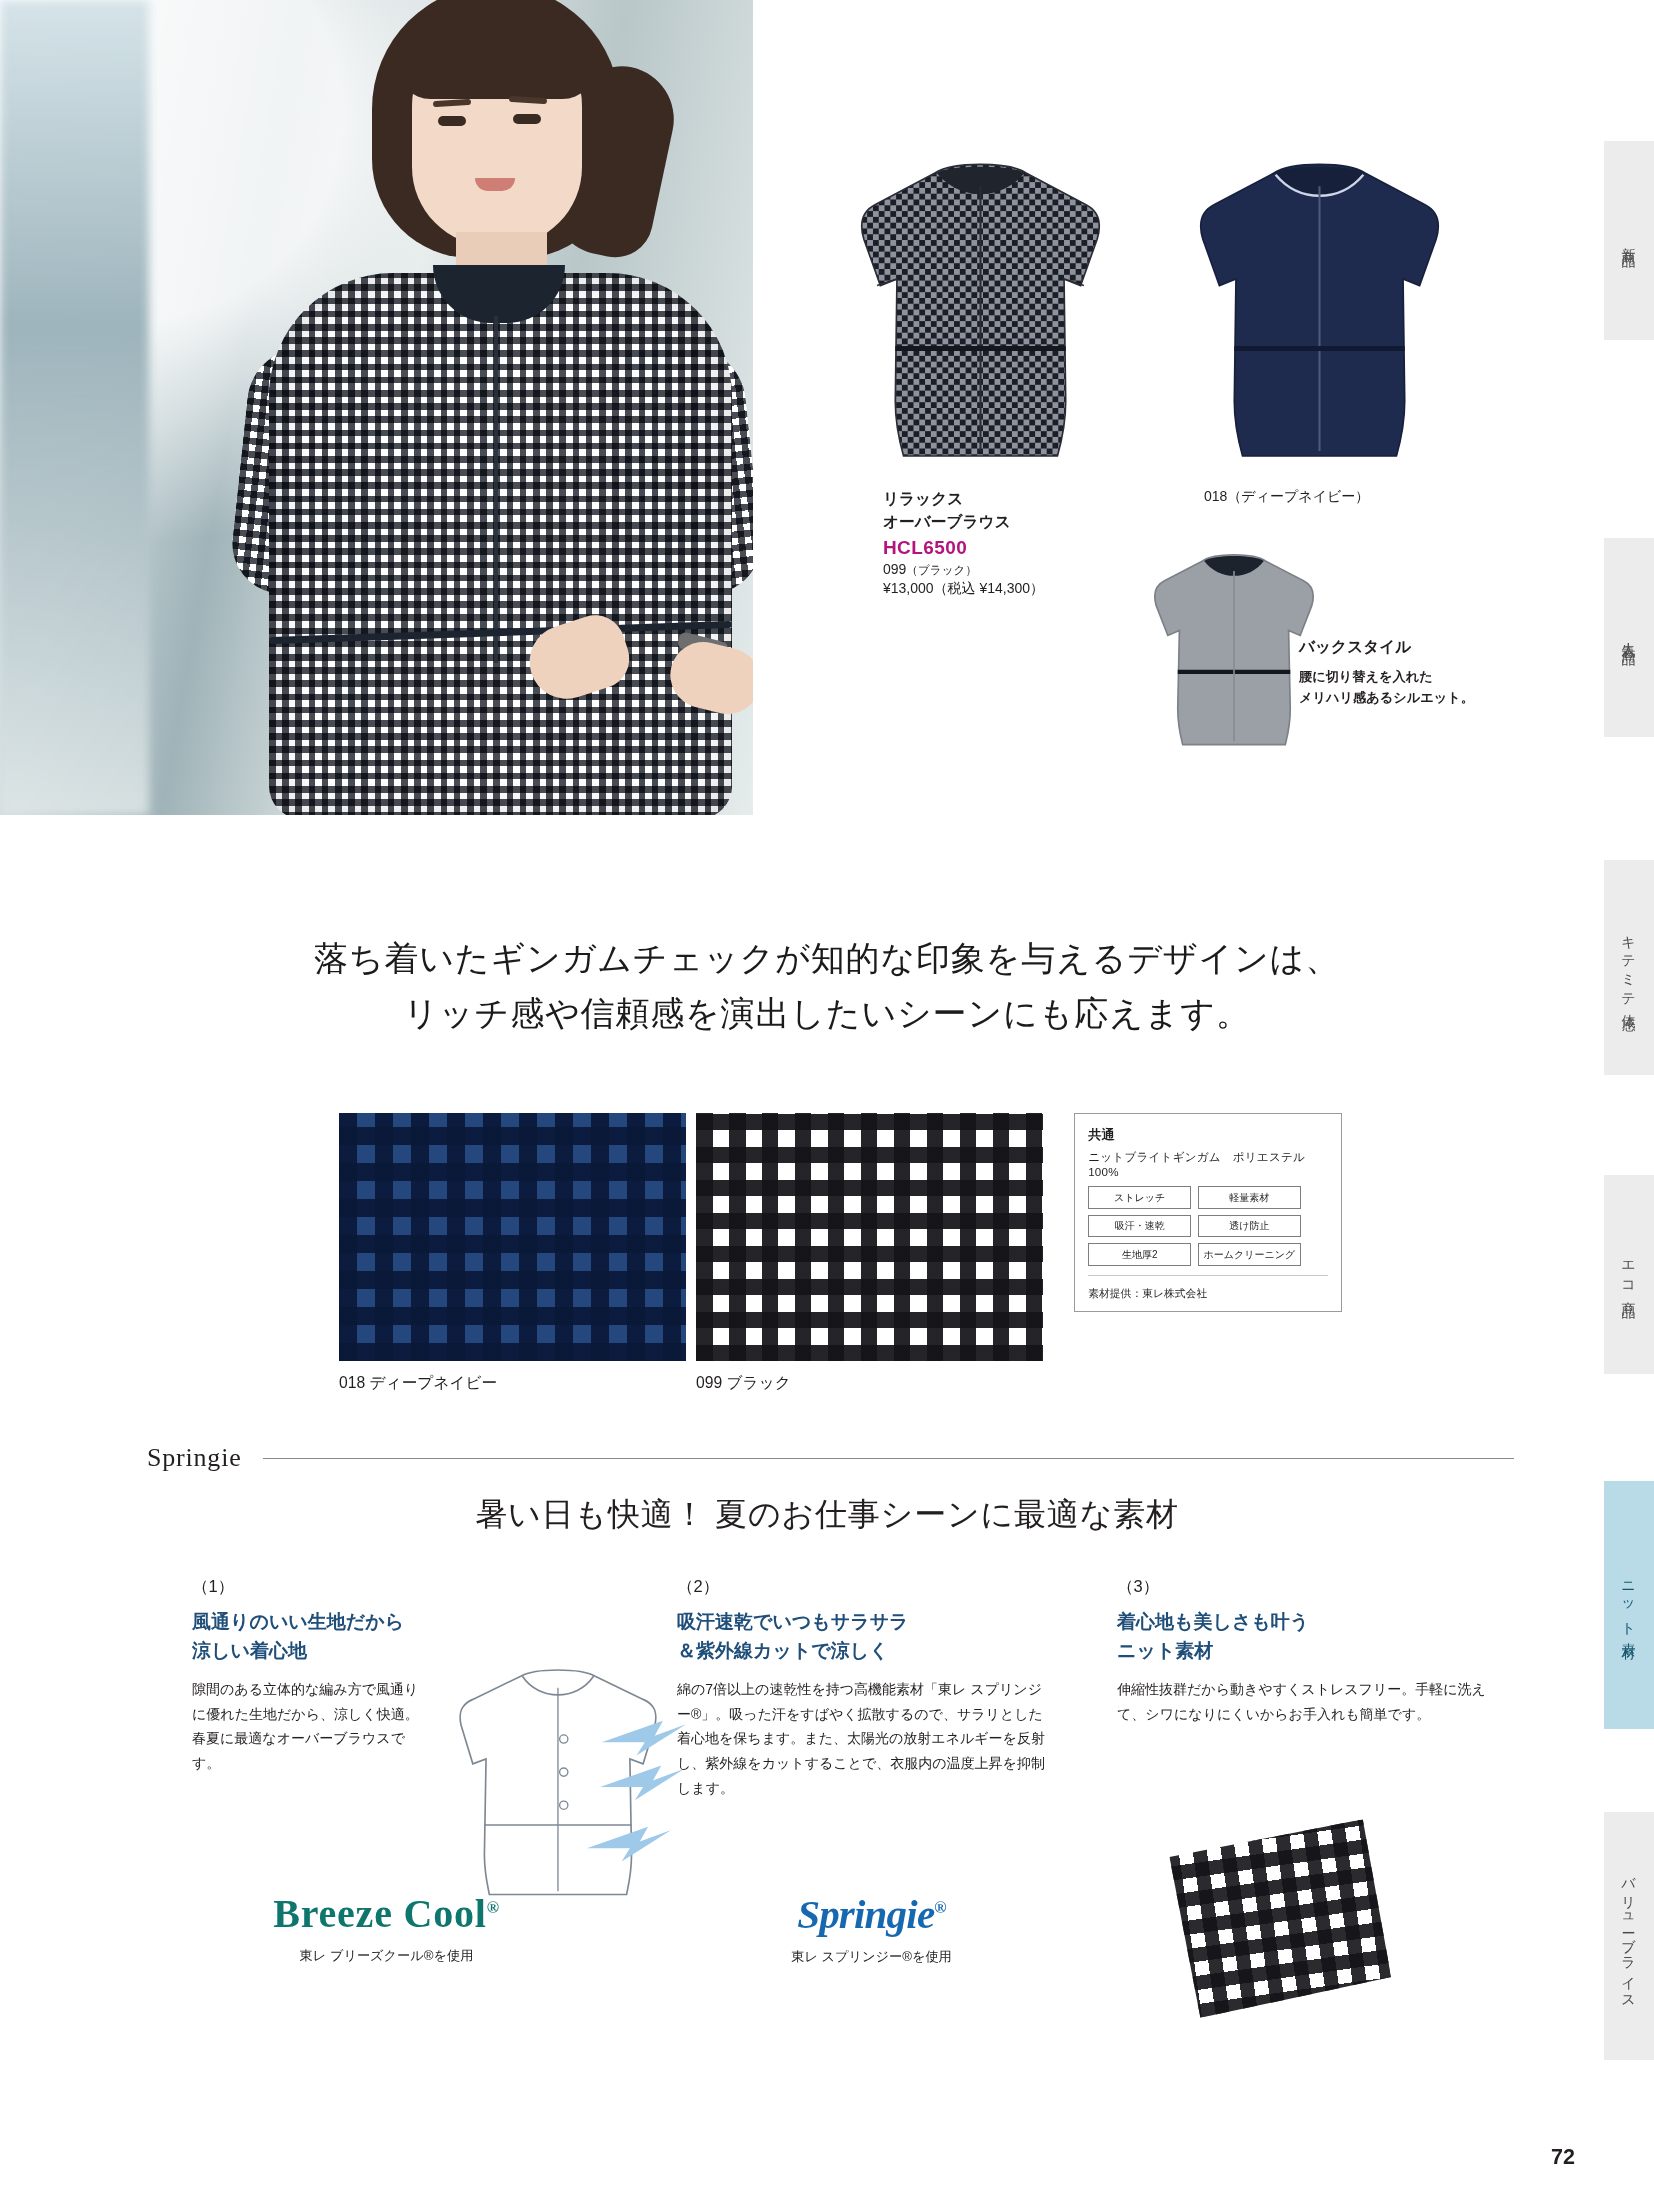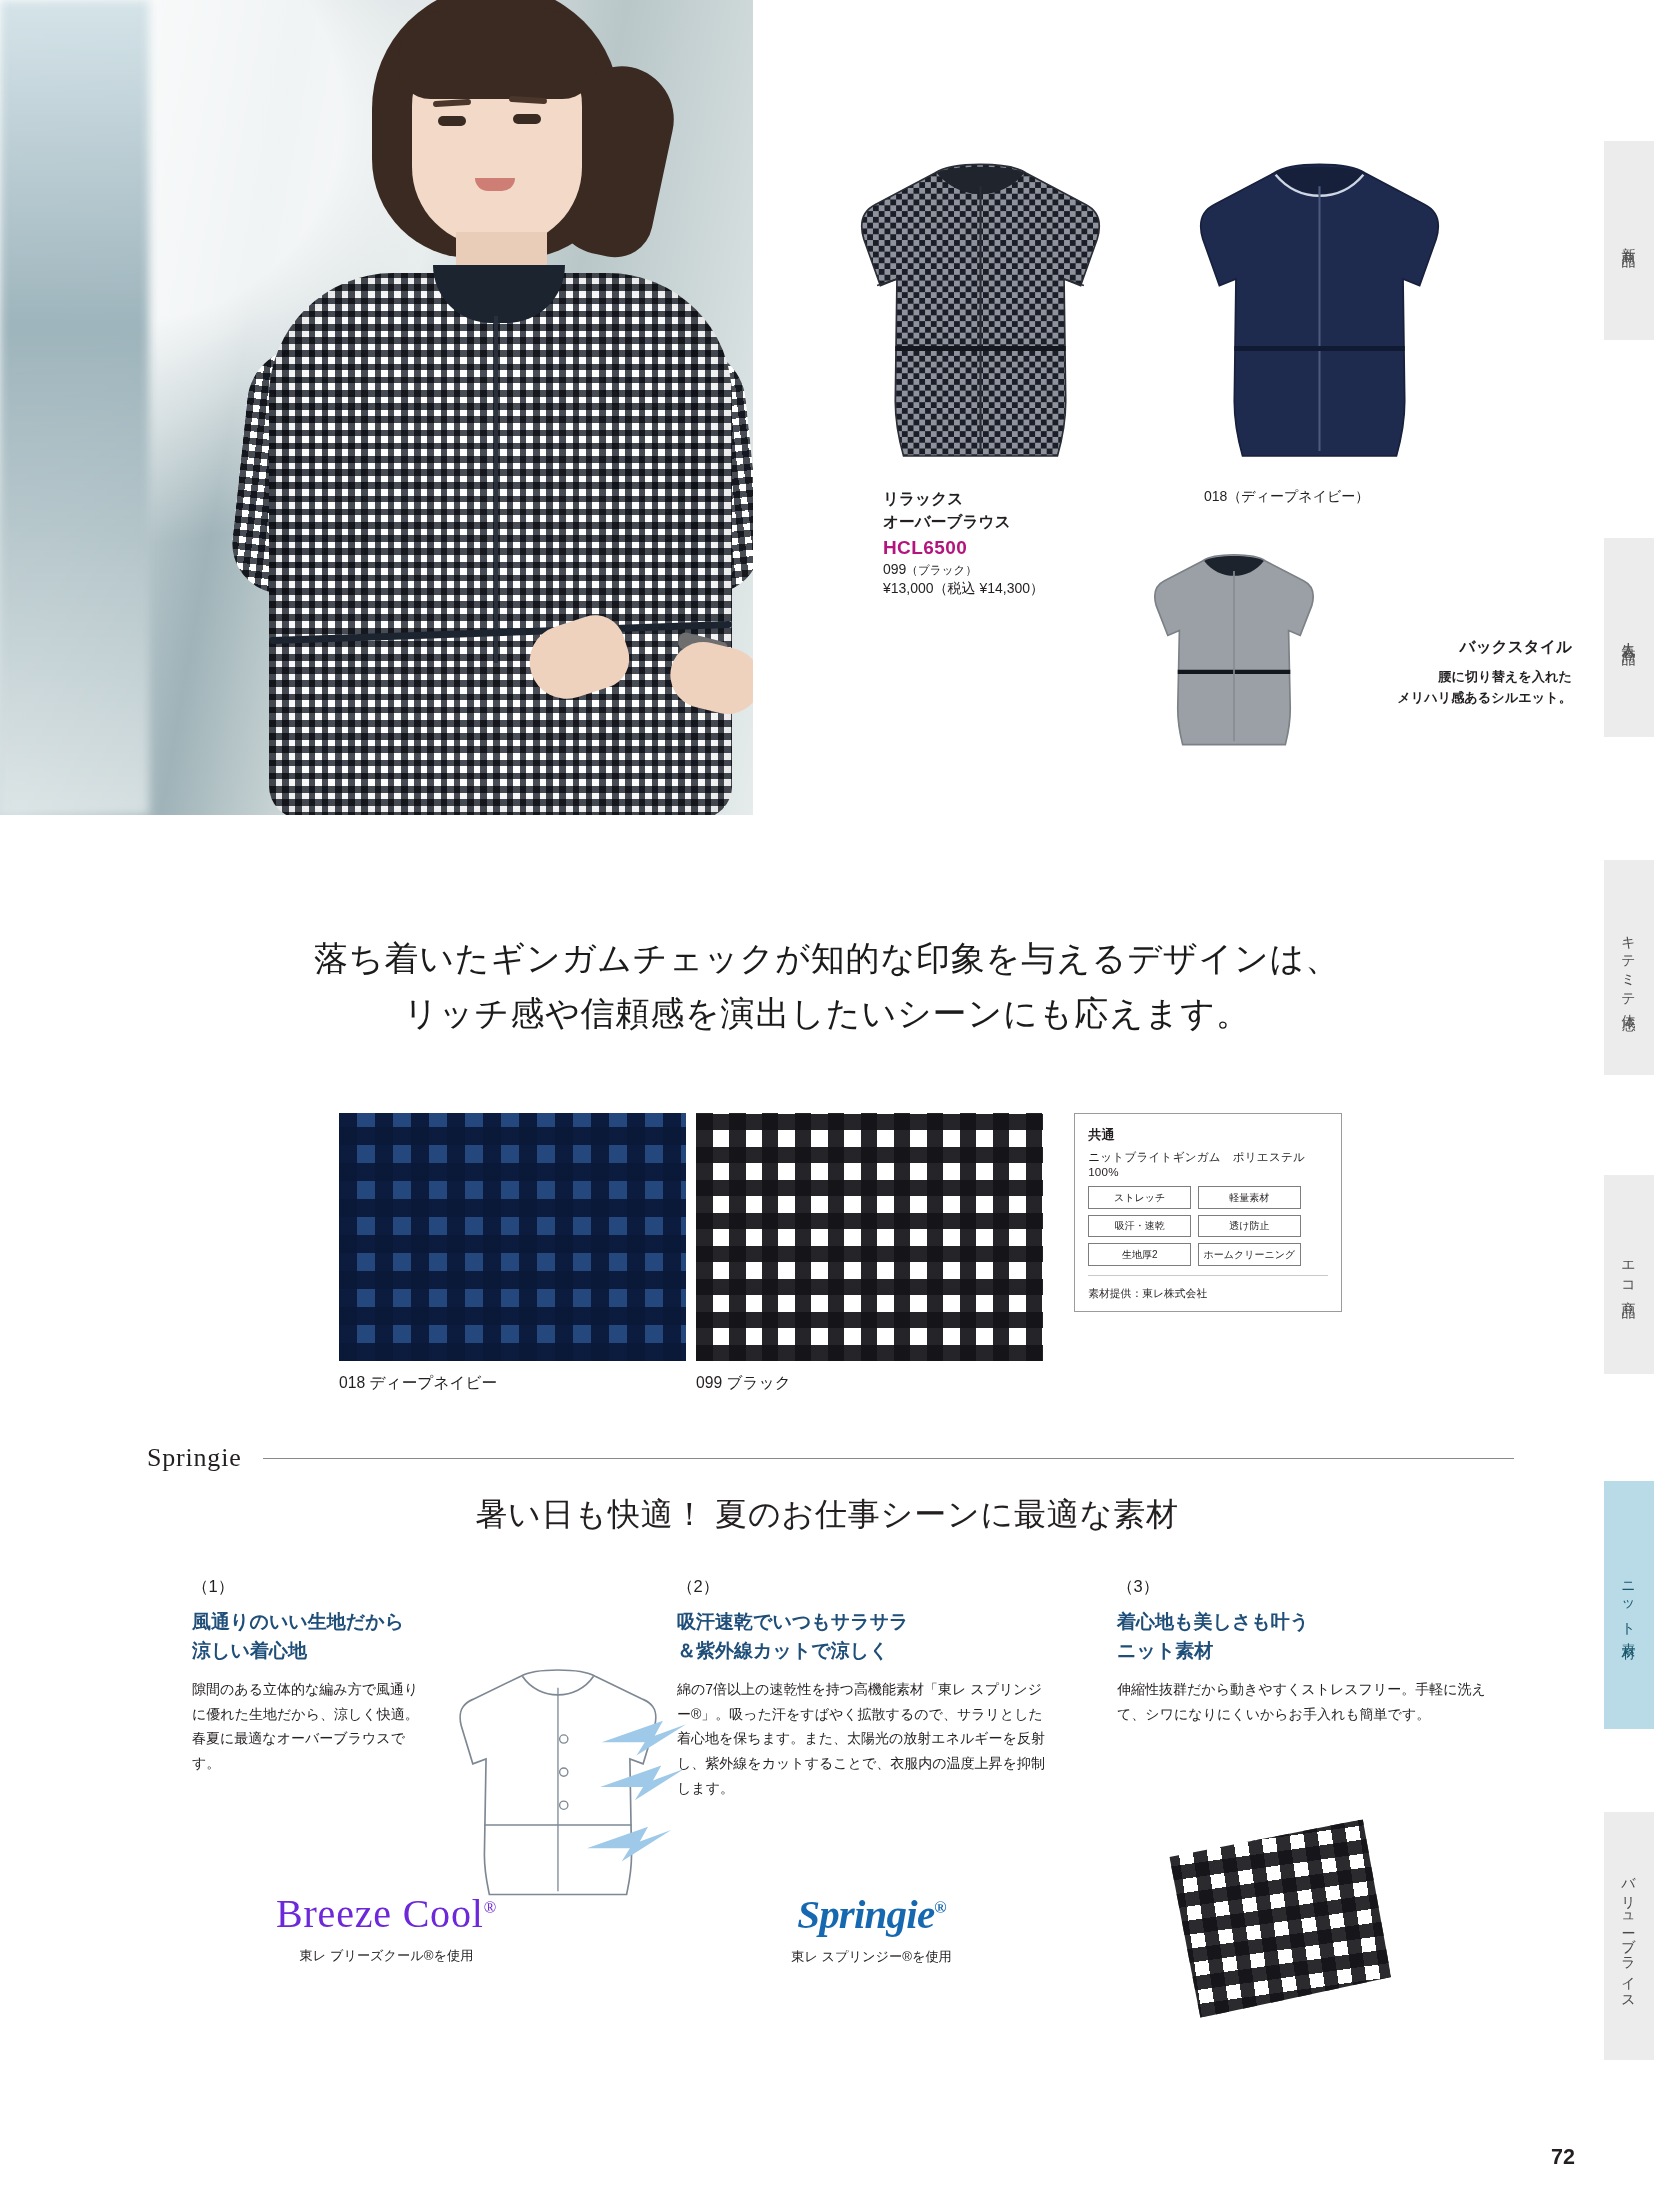--- a/index.html
+++ b/index.html
@@ -117,21 +117,21 @@
   .prod{position:absolute;}
 
   .cap{position:absolute;text-align:left;}
   .cap .name{font-size:15.7px;font-weight:bold;line-height:1.45;color:#231f20;}
   .cap .code{font-size:19px;font-weight:bold;color:#b3147d;margin-top:3.3px;letter-spacing:0.4px;}
   .cap .color{font-size:14px;margin-top:2.5px;}
   .cap .color small{font-size:11.6px;}
   .cap .price{font-size:14px;margin-top:1.7px;}
   .colorline{font-size:14px;}
 
-  .backstyle-cap{position:absolute;text-align:right;}
+  .backstyle-cap{position:absolute;}
   .backstyle-cap .bs-title{font-size:15.7px;font-weight:bold;margin-bottom:8.3px;}
   .backstyle-cap .bs-text{font-size:13.2px;line-height:1.6;font-weight:bold;}
 
   
   .sec{position:absolute;display:flex;align-items:center;width:1367px;left:147px;}
   .sec .label{font-family:"Liberation Serif", serif;font-size:26px;letter-spacing:0.8px;color:#231f20;white-space:nowrap;}
   .sec .rule{flex:1;height:0.8px;background:#898989;margin-left:21.5px;}
 
   .lead{
     position:absolute;width:1406px;left:124px;text-align:center;
@@ -176,21 +176,21 @@
     font-family:"Liberation Serif", serif;font-size:32px;letter-spacing:0.8px;
   }
   .col{position:absolute;width:389px;}
   .col .num{font-size:16.5px;margin-bottom:10px;}
   .col .sub{font-size:19px;font-weight:bold;color:#1f4e79;line-height:1.5;margin-bottom:11.6px;}
   .col .body{font-size:14px;line-height:1.78;}
   .col.narrow .body{width:232px;}
 
   .brand{position:absolute;text-align:center;width:389px;}
   .brand .bz{
-    font-family:"Liberation Serif", serif;font-size:40px;letter-spacing:0.8px;color:#6d28d9;
+    font-family:"Liberation Serif", serif;font-size:40px;letter-spacing:0.8px;color:#0f766e;font-weight:bold;
   }
   .brand .sp{
     font-family:"Liberation Serif", serif;font-style:italic;font-weight:bold;
     font-size:41px;color:#1668b0;letter-spacing:-0.8px;
   }
   .brand .reg{font-size:16.5px;vertical-align:super;}
   .brand .bcap{font-size:13.2px;margin-top:10px;}
 
   .pageno{position:absolute;right:79px;bottom:35px;font-size:21.5px;font-weight:bold;}
 

